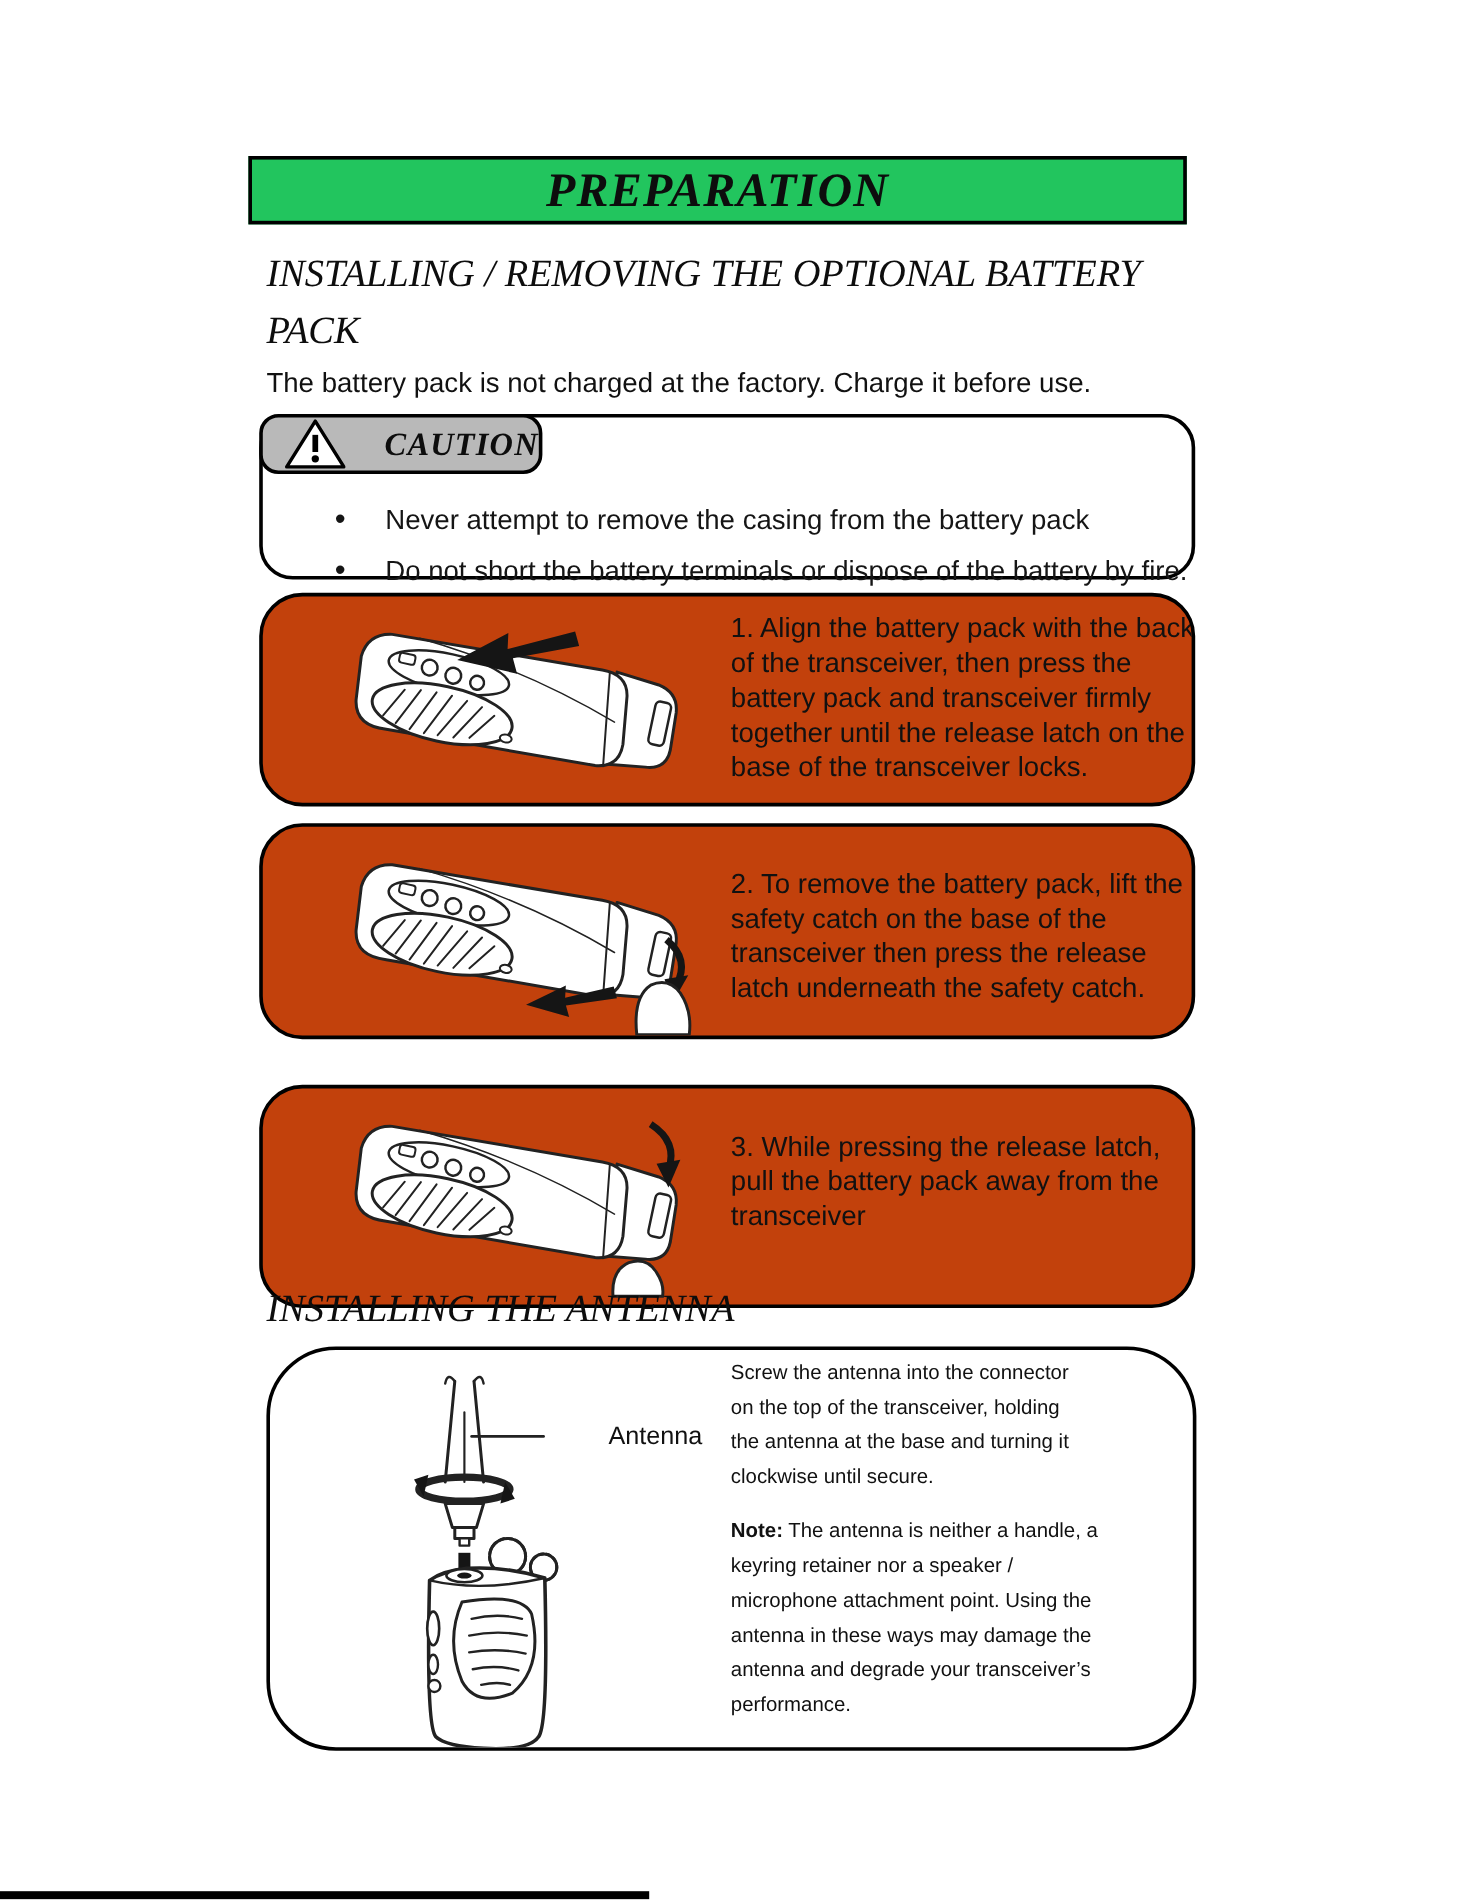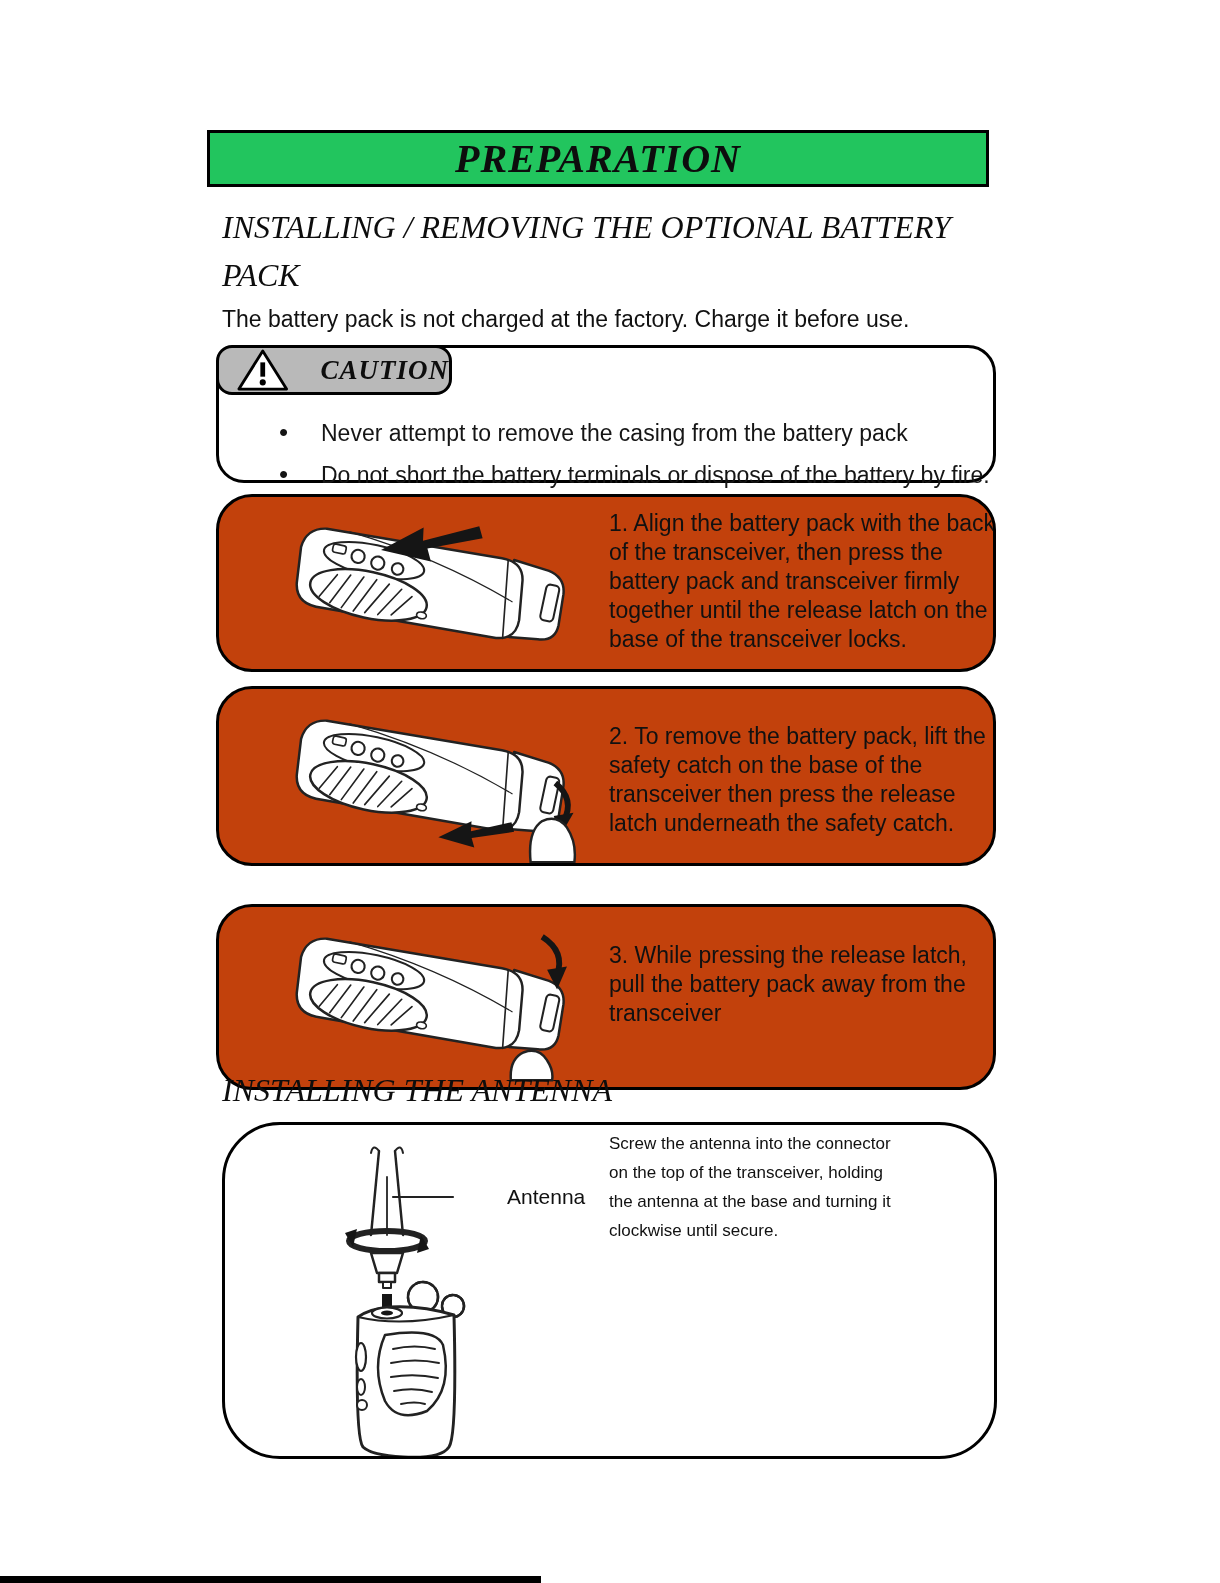--- a/index.html
+++ b/index.html
@@ -197,18 +197,24 @@
         <ellipse cx="60" cy="250" rx="4" ry="8" fill="#ffffff" stroke-width="2"></ellipse>
         <circle cx="61" cy="268" r="5" fill="#ffffff" stroke-width="2"></circle>
       </g>
     </svg>
     <span class="antenna-label">Antenna</span>
     <div class="antenna-text-col">
       <p>Screw the antenna into the connector
 on the top of the transceiver, holding
 the antenna at the base and turning it
 clockwise until secure.</p>
+      <p class="antenna-note"><b>Note:</b> <span>The antenna is neither a handle, a
+keyring retainer nor a speaker /
+microphone attachment point. Using the
+antenna in these ways may damage the
+antenna and degrade your transceiver’s
+performance.</span></p>
     </div>
   </div>
 
   <div class="bottom-bar"></div>
 
 </div>
 
 </body></html>

